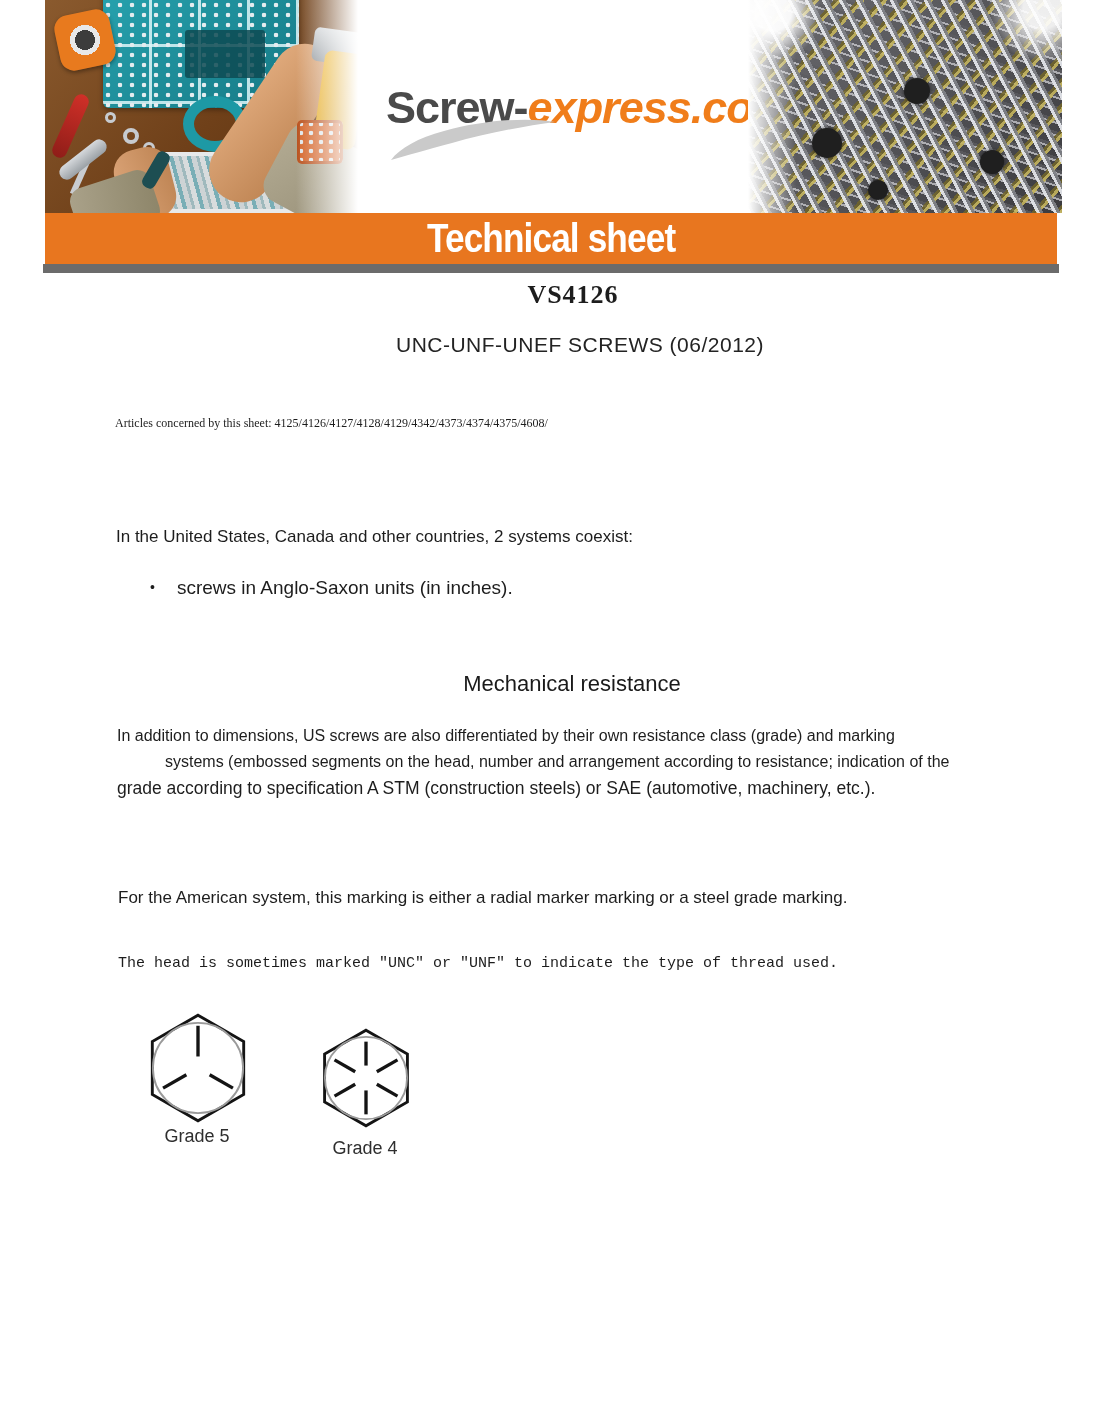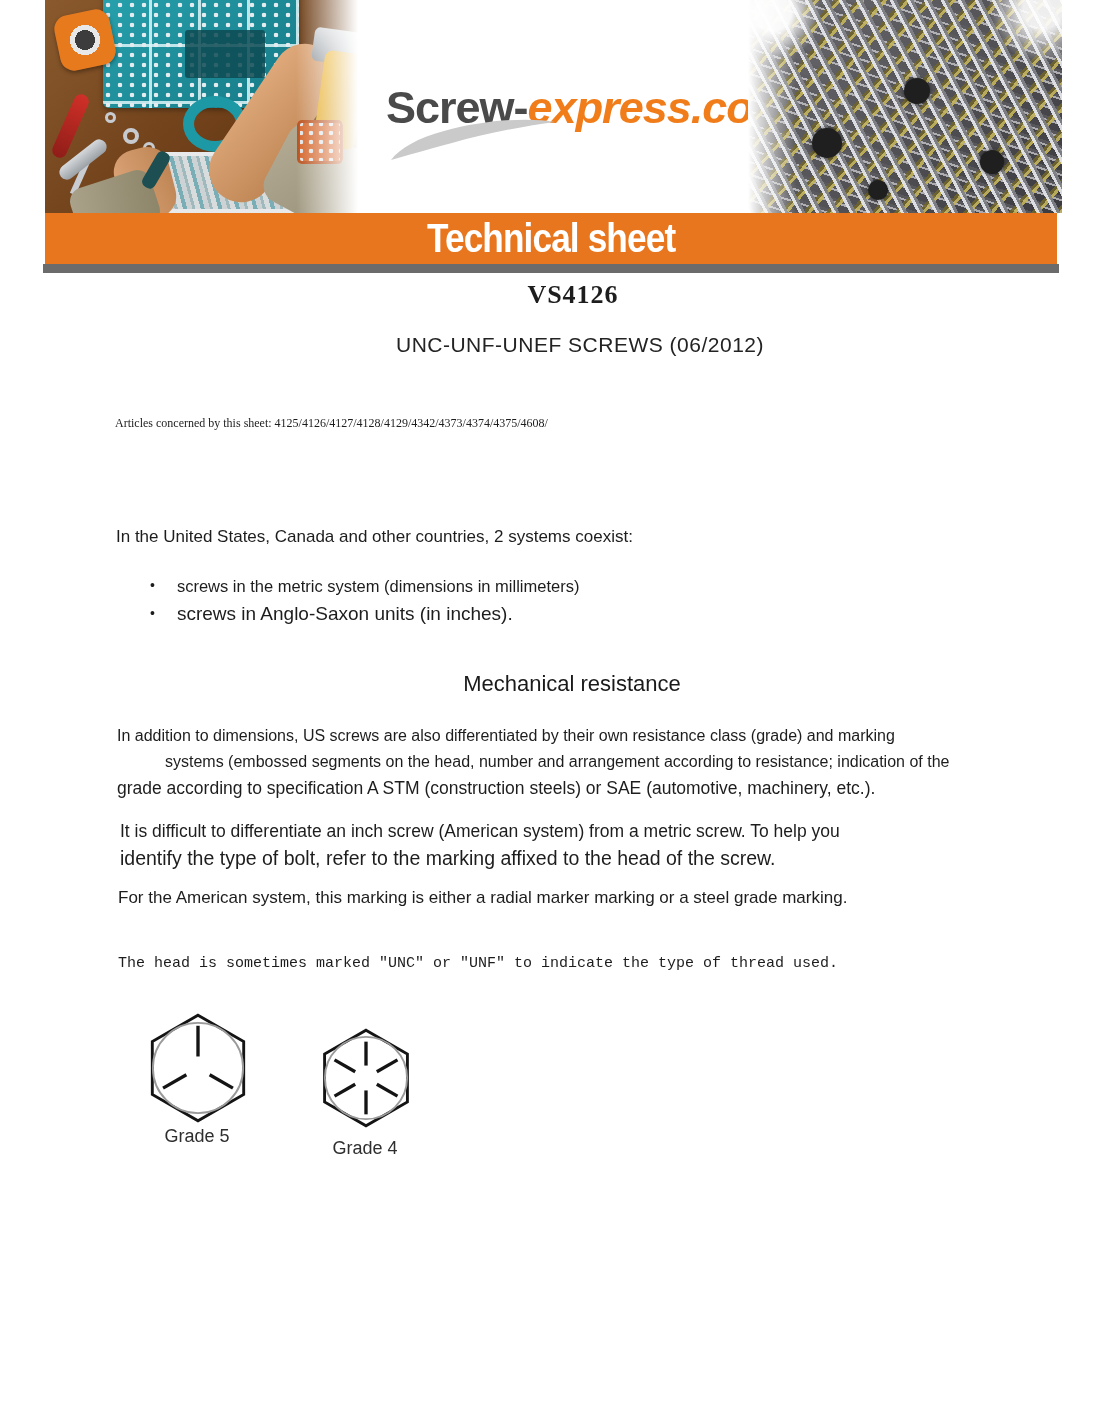--- a/index.html
+++ b/index.html
@@ -159,42 +159,34 @@
   <div class="doc-code">VS4126</div>
   <div class="doc-subtitle">UNC-UNF-UNEF SCREWS (06/2012)</div>
 
   <div class="articles">
     <div class="l1">Articles concerned by this sheet: 4125/4126/4127/4128/4129/4342/4373/4374/4375/4608/</div>
   </div>
 
   <div class="intro">In the United States, Canada and other countries, 2 systems coexist:</div>
 
   <div class="bullets">
-    <div class="bullet-row b1">
-        <span class="dot"></span>
-        <span>screws in the metric system (dimensions in millimeters)</span>
-      </div>
     <div class="bullet-row b2">
         <span class="dot"></span>
         <span>screws in Anglo-Saxon units (in inches).</span>
       </div>
   </div>
 
   <div class="section-heading">Mechanical resistance</div>
 
   <div class="para1">
     <div class="l1">In addition to dimensions, US screws are also differentiated by their own resistance class (grade) and marking</div>
     <div class="l2">systems (embossed segments on the head, number and arrangement according to resistance; indication of the</div>
     <div class="l3">grade according to specification A STM (construction steels) or SAE (automotive, machinery, etc.).</div>
   </div>
 
-  <div class="para2">
-    <div class="l1">It is difficult to differentiate an inch screw (American system) from a metric screw. To help you</div>
-    <div class="l2">identify the type of bolt, refer to the marking affixed to the head of the screw.</div>
-  </div>
 
   <div class="para3">For the American system, this marking is either a radial marker marking or a steel grade marking.</div>
   <div class="para4">The head is sometimes marked "UNC" or "UNF" to indicate the type of thread used.</div>
 
   <svg class="fig1" width="96" height="112" viewBox="0 0 100 116">
     <polygon points="50,3 97.6,30.5 97.6,85.5 50,113 2.4,85.5 2.4,30.5" fill="none" stroke="#141414" stroke-width="3"></polygon>
     <circle cx="50" cy="58" r="47" fill="none" stroke="#9a9a9a" stroke-width="2"></circle>
     <line x1="50" y1="14" x2="50" y2="46" stroke="#141414" stroke-width="3.5"></line>
     <line x1="13.6" y1="79" x2="37.9" y2="65" stroke="#141414" stroke-width="3.5"></line>
     <line x1="86.4" y1="79" x2="62.1" y2="65" stroke="#141414" stroke-width="3.5"></line>

